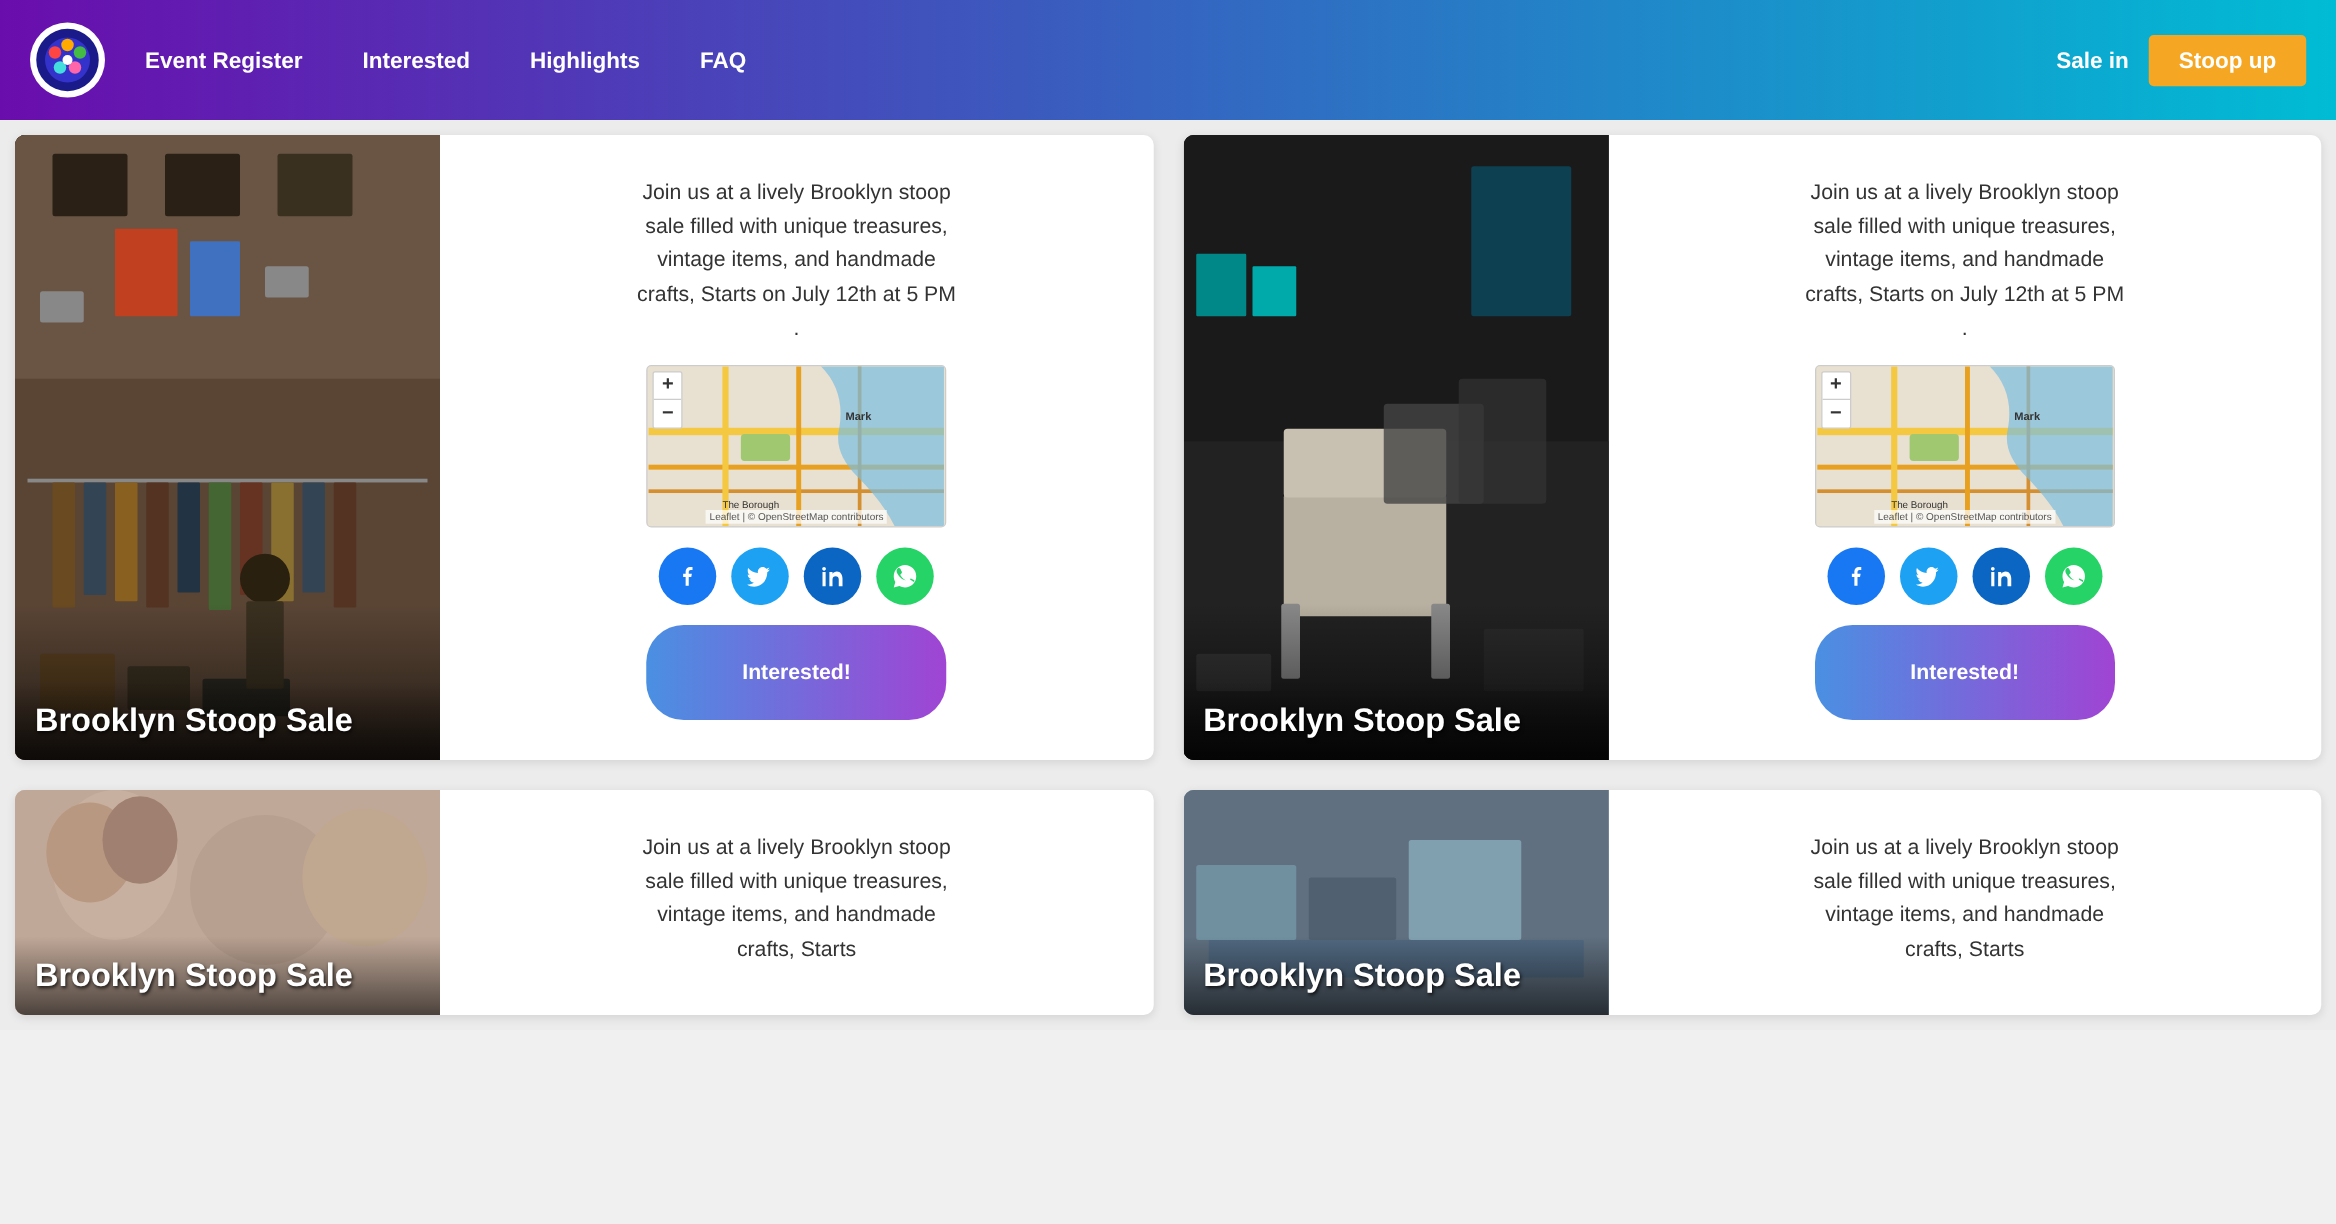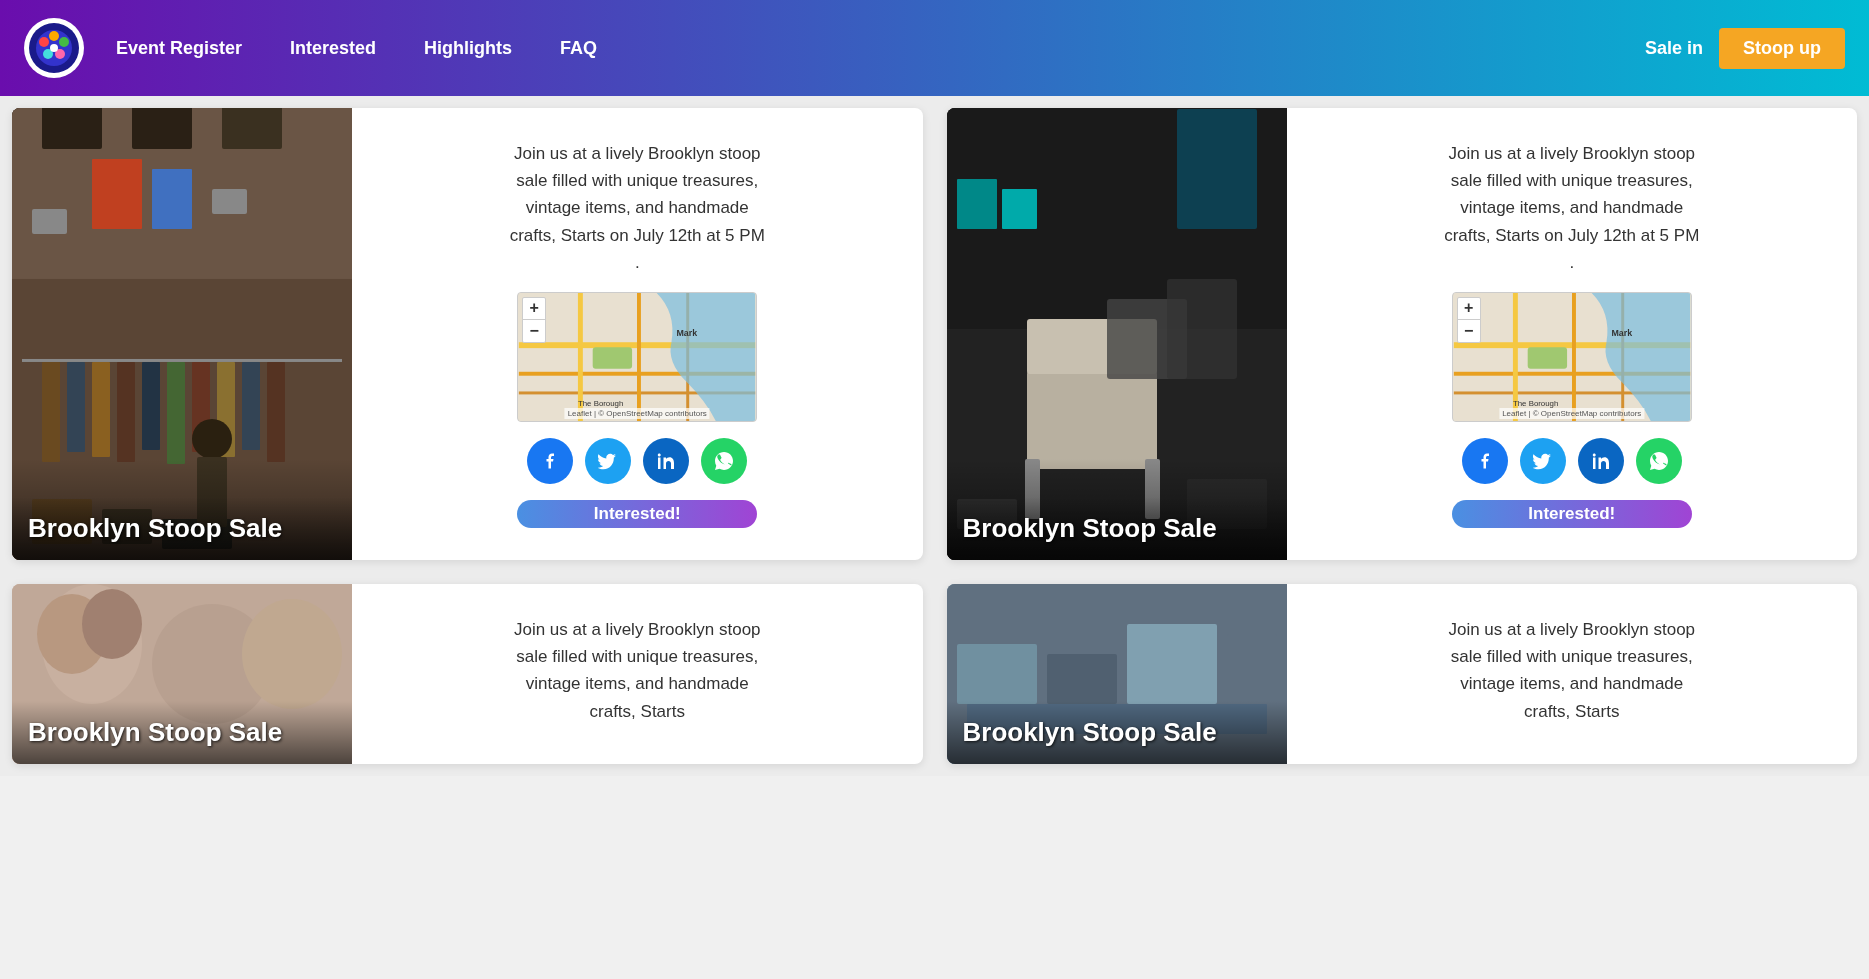--- a/index.html
+++ b/index.html
@@ -239,21 +239,21 @@
     .social-whatsapp { background: #25d366; }
 
     
     .interested-btn {
       background: linear-gradient(to right, #4a90e2, #a044d4);
       color: #fff;
       font-size: 17px;
       font-weight: bold;
       border: none;
       border-radius: 30px;
-      padding: 4px 60px;
+      padding: 28px 60px;
       cursor: pointer;
       width: 240px;
       text-align: center;
     }
 
     
     .bottom-row {
       display: grid;
       grid-template-columns: 1fr 1fr;
       gap: 0;

